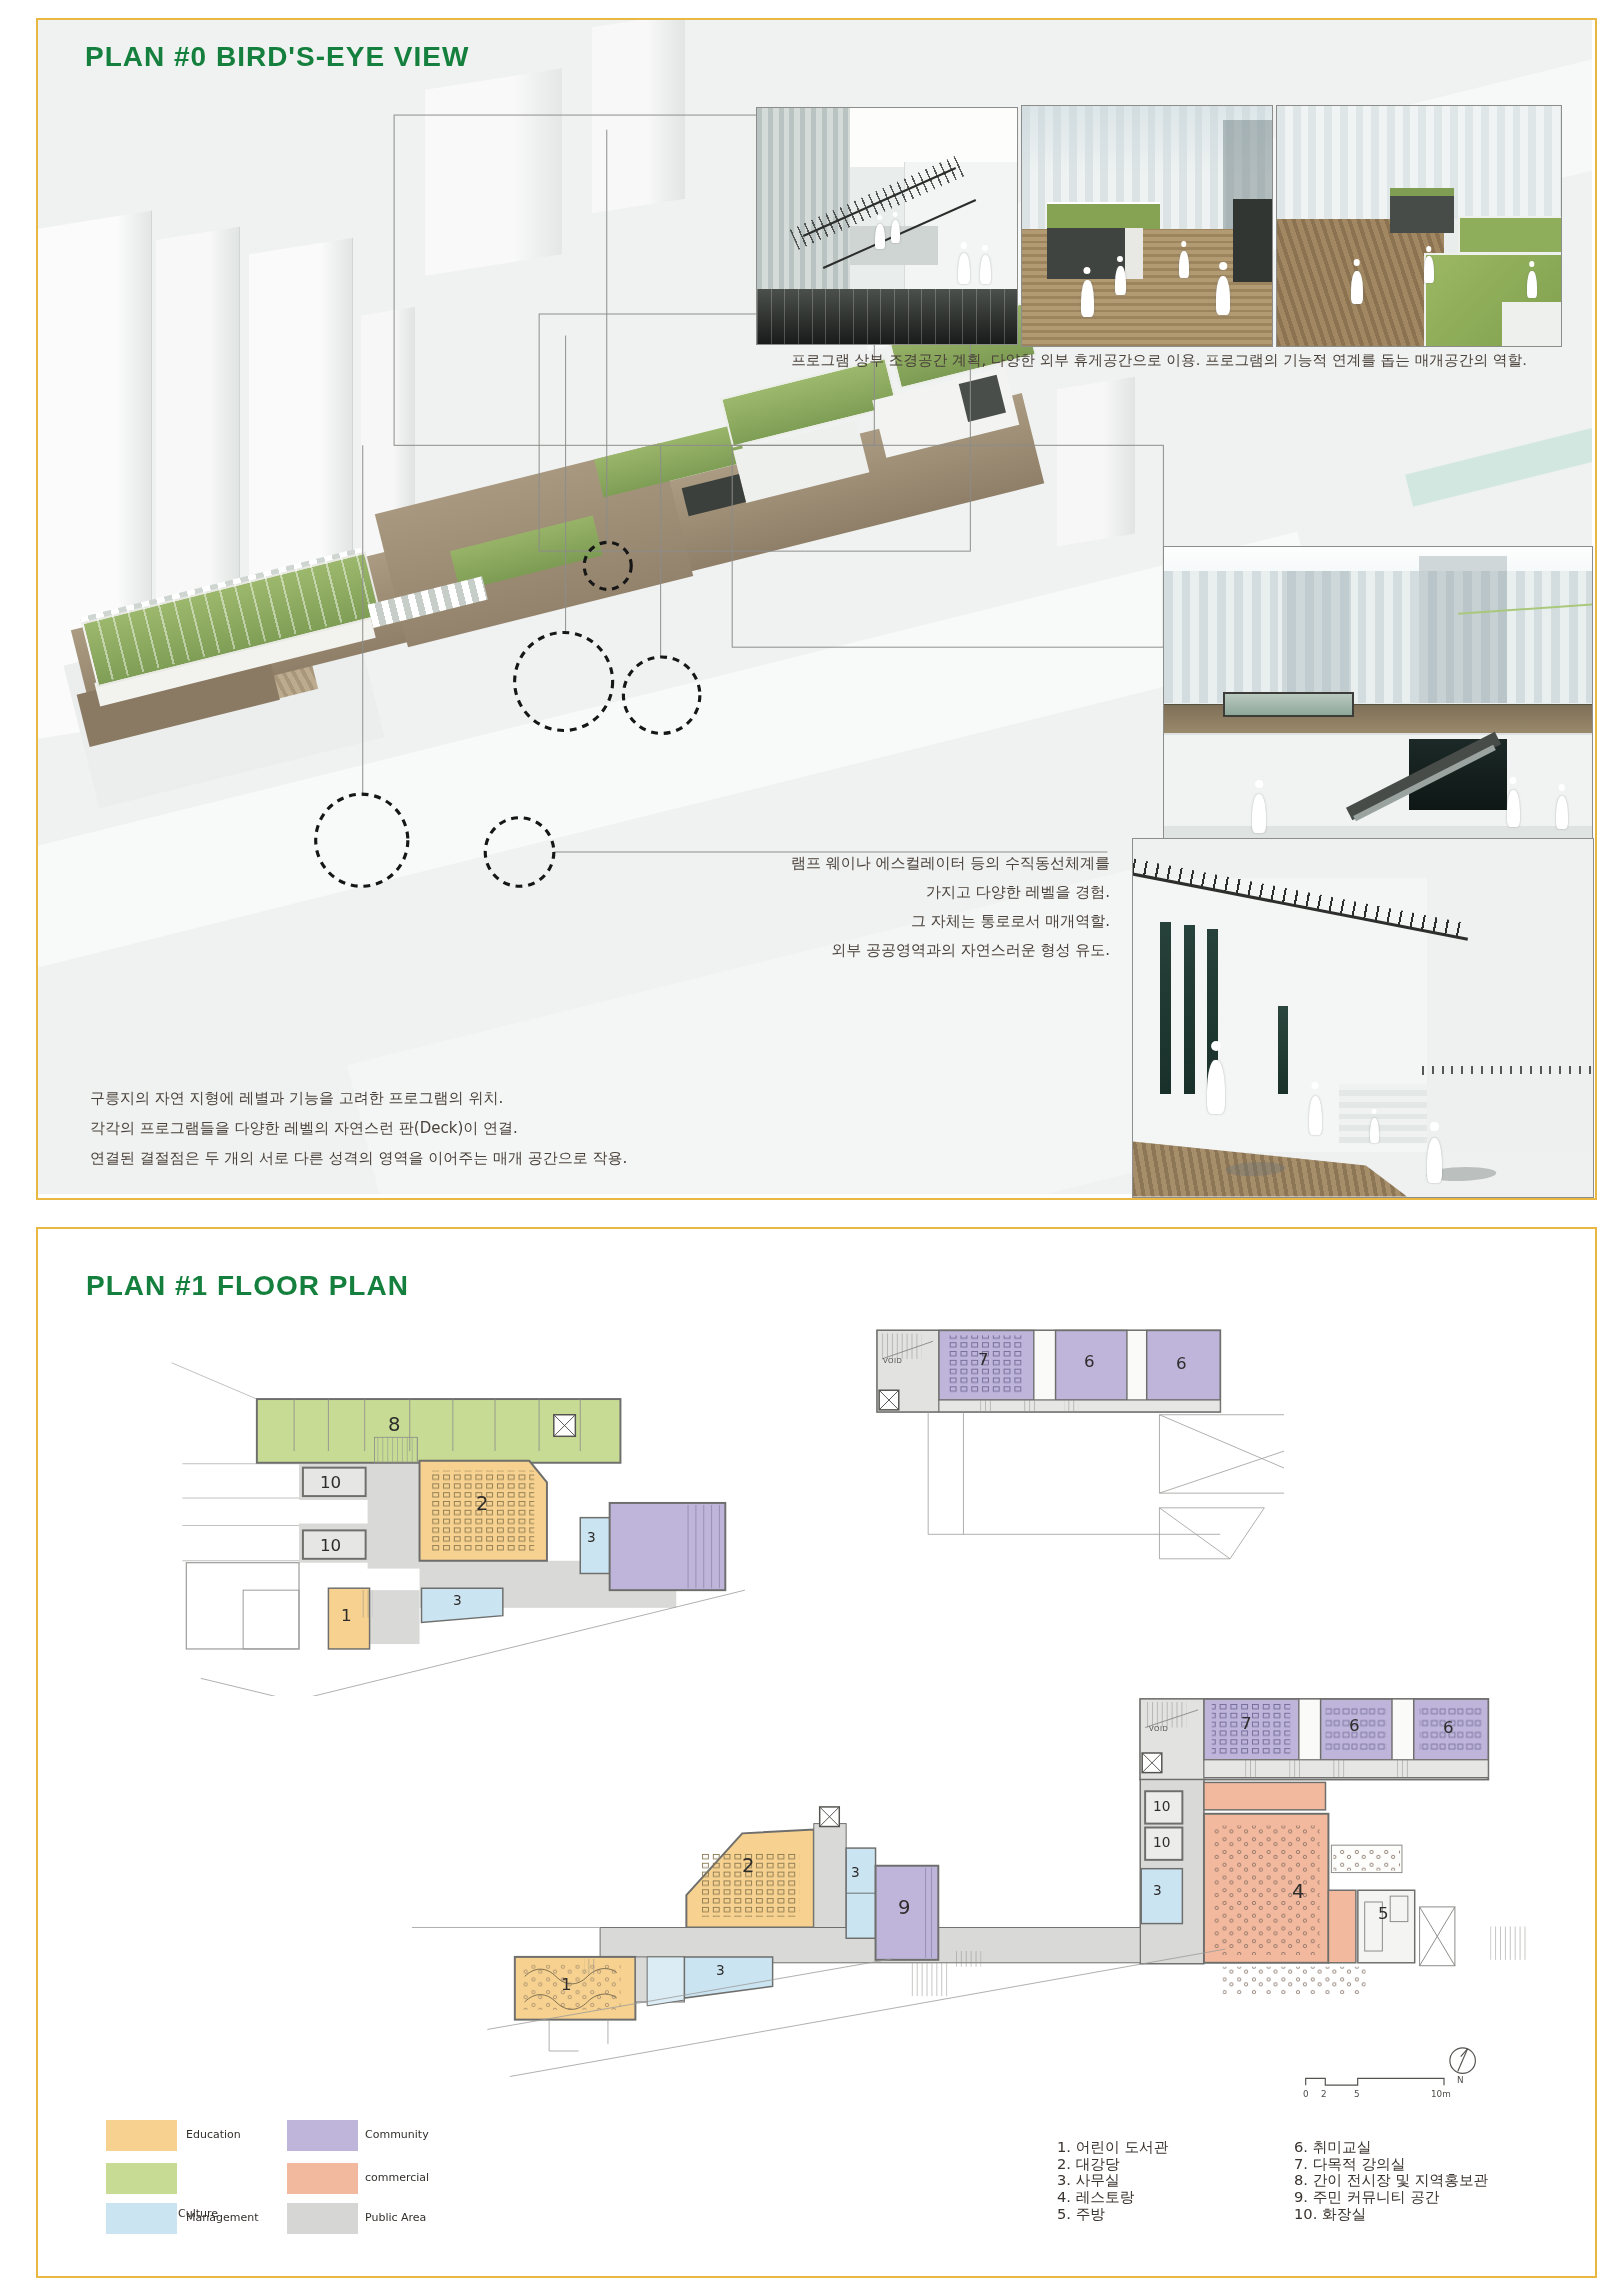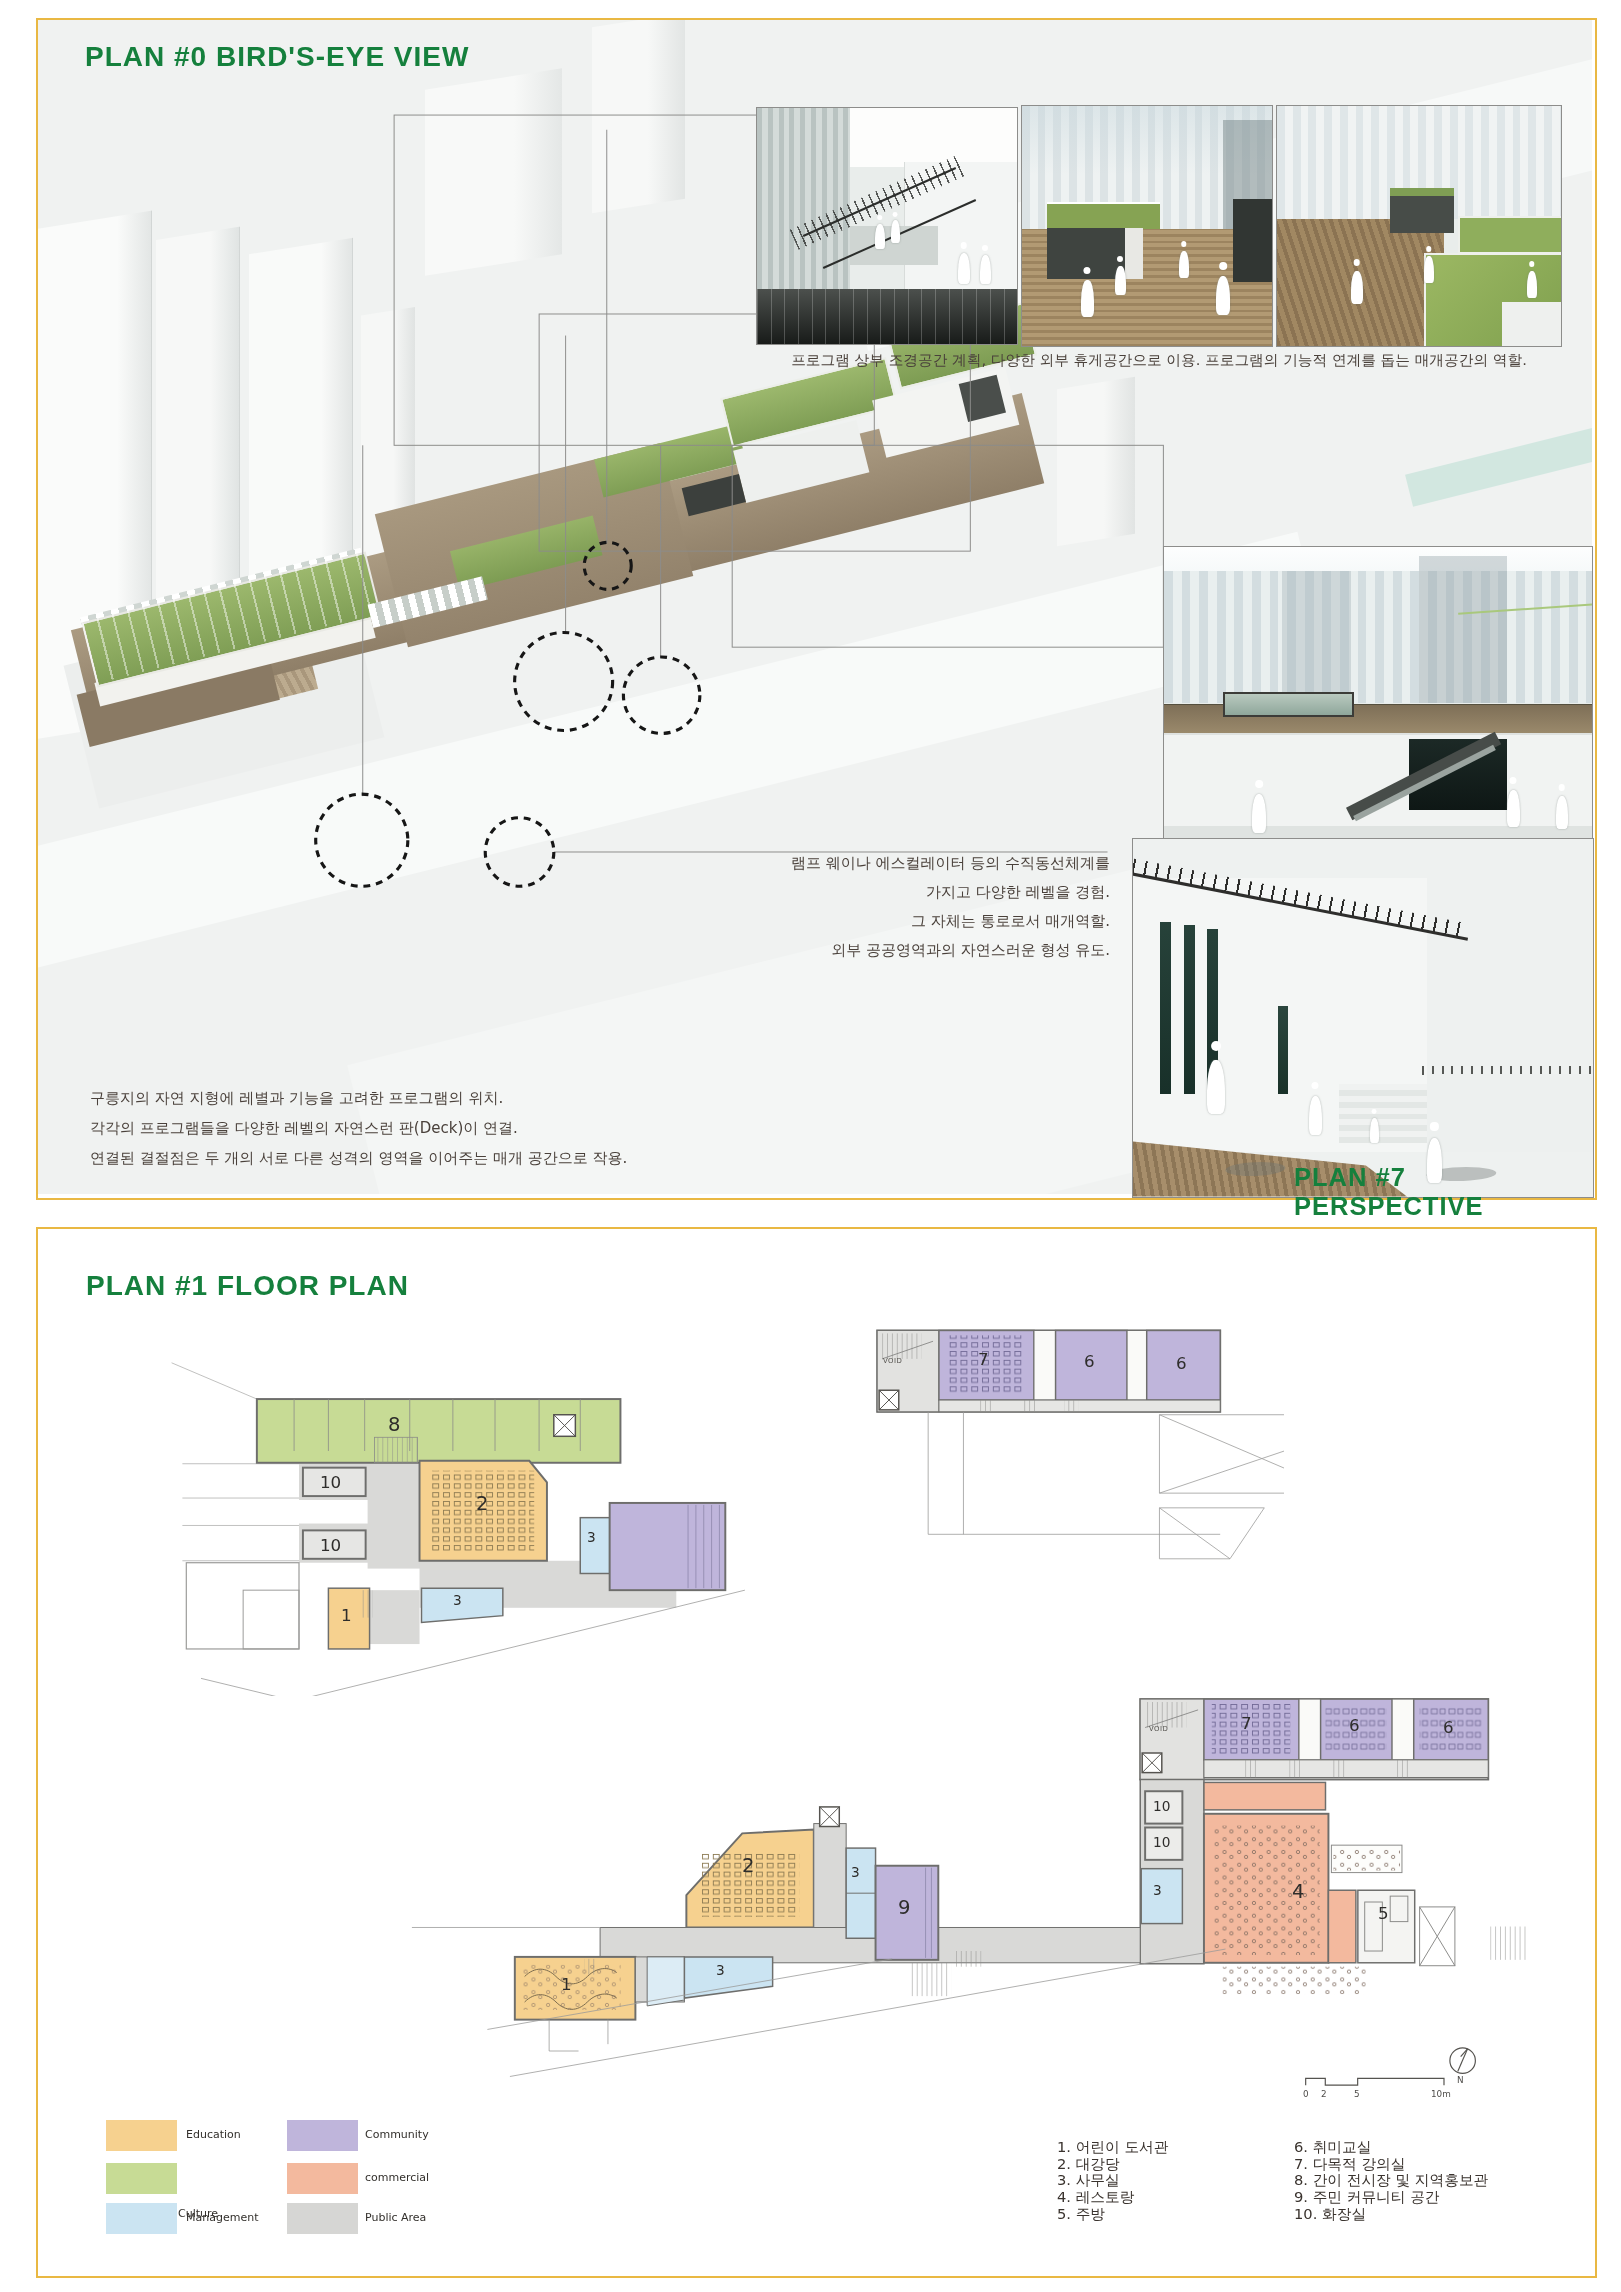--- a/index.html
+++ b/index.html
@@ -178,21 +178,20 @@
       <div>램프 웨이나 에스컬레이터 등의 수직동선체계를</div>
       <div>가지고 다양한 레벨을 경험.</div>
       <div>그 자체는 통로로서 매개역할.</div>
       <div>외부 공공영역과의 자연스러운 형성 유도.</div>
     </div>
     <div class="kr" style="left:52px;top:1063px;width:627px;line-height:30px;">
       <div>구릉지의 자연 지형에 레별과 기능을 고려한 프로그램의 위치.</div>
       <div>각각의 프로그램들을 다양한 레벨의 자연스런 판(Deck)이 연결.</div>
       <div>연결된 결절점은 두 개의 서로 다른 성격의 영역을 이어주는 매개 공간으로 작용.</div>
     </div>
-    <div class="ptitle" style="left:1256px;top:1143px;font-size:25.5px;">PLAN #7 PERSPECTIVE</div>
   </div>
 
   <div class="panel" style="left:36px;top:1227px;width:1557px;height:1047px;"></div>
   <div class="ptitle" style="left:86px;top:1270px;">PLAN #1 FLOOR PLAN</div>
 
   <svg class="abs" style="left:147px;top:1304px;" width="1137" height="392" viewBox="150 1330 1160 400">
     <defs>
       <pattern id="seatsE" width="11" height="9" patternUnits="userSpaceOnUse">
           <rect x="1.5" y="1.5" width="6" height="4.5" fill="none" stroke="#8a7850" stroke-width="0.9"></rect>
         </pattern>

